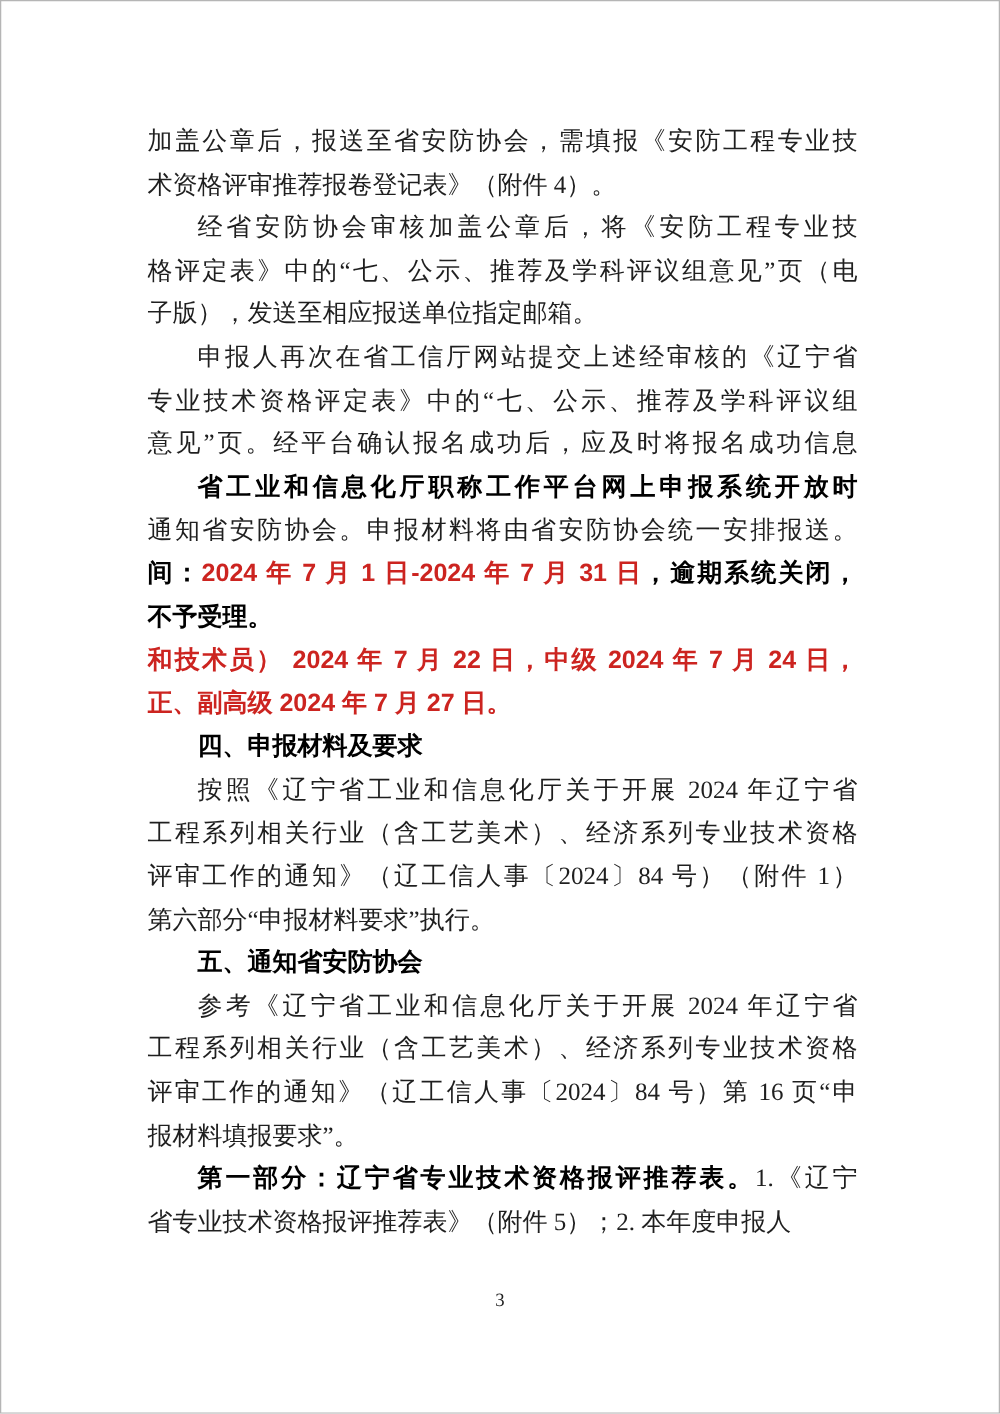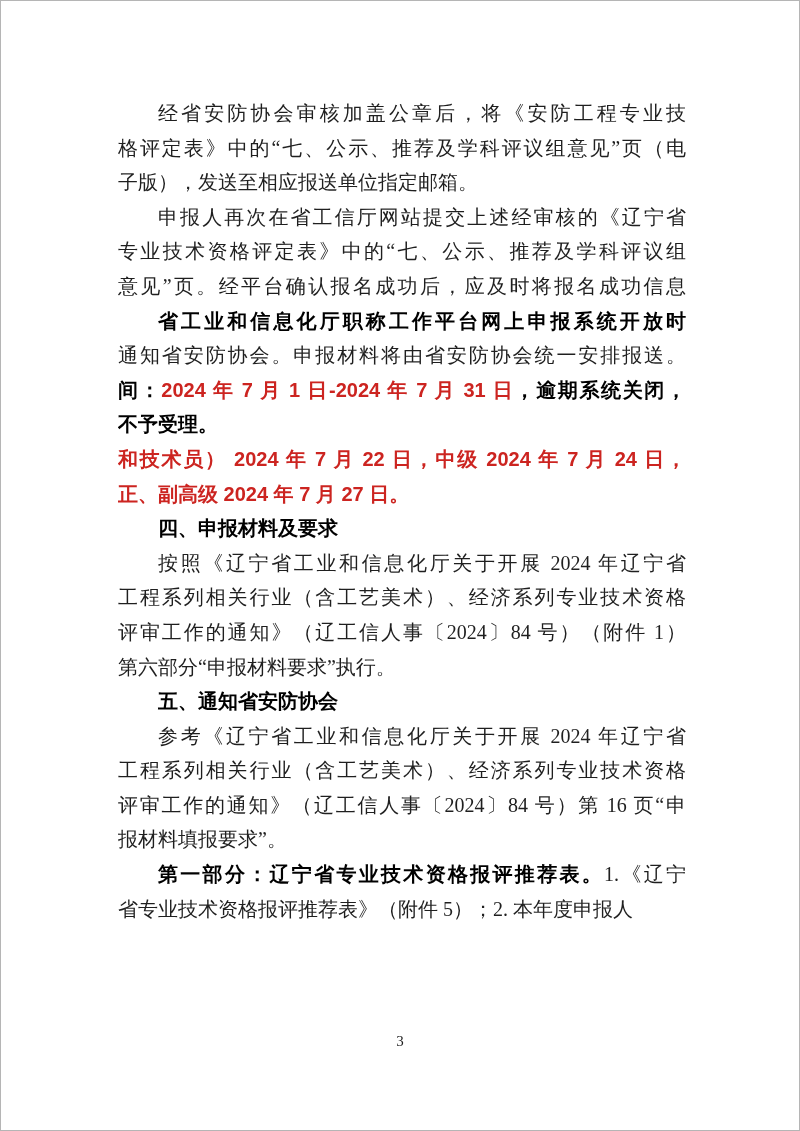--- a/index.html
+++ b/index.html
@@ -71,20 +71,22 @@
     font-size: 15px;
     font-family: "Liberation Serif", "DejaVu Serif", serif;
     color: var(--ink, #1f1f1f);
   }
 </style>
 </head>
 <body>
 
 <div class="page">
   <div class="content">
+      <div class="line justify"><span class="seg-r">加盖公章后，报送至省安防协会，需填报《安防工程专业技</span></div>
+      <div class="line"><span class="seg-r">术资格评审推荐报卷登记表》（附件 4）。</span></div>
       <div class="line indent justify"><span class="seg-r">经省安防协会审核加盖公章后，将《安防工程专业技</span></div>
       <div class="line justify"><span class="seg-r">格评定表》中的“七、公示、推荐及学科评议组意见”页（电</span></div>
       <div class="line"><span class="seg-r">子版），发送至相应报送单位指定邮箱。</span></div>
       <div class="line indent justify"><span class="seg-r">申报人再次在省工信厅网站提交上述经审核的《辽宁省</span></div>
       <div class="line justify"><span class="seg-r">专业技术资格评定表》中的“七、公示、推荐及学科评议组</span></div>
       <div class="line justify"><span class="seg-r">意见”页。经平台确认报名成功后，应及时将报名成功信息</span></div>
       <div class="line indent justify"><span class="seg-hb">省工业和信息化厅职称工作平台网上申报系统开放时</span></div>
       <div class="line justify"><span class="seg-r">通知省安防协会。申报材料将由省安防协会统一安排报送。</span></div>
       <div class="line justify"><span class="seg-hb">间：</span><span class="seg-hr">2024 年 7 月 1 日-2024 年 7 月 31 日</span><span class="seg-hb">，逾期系统关闭，</span></div>
       <div class="line"><span class="seg-hb">不予受理。</span></div>

